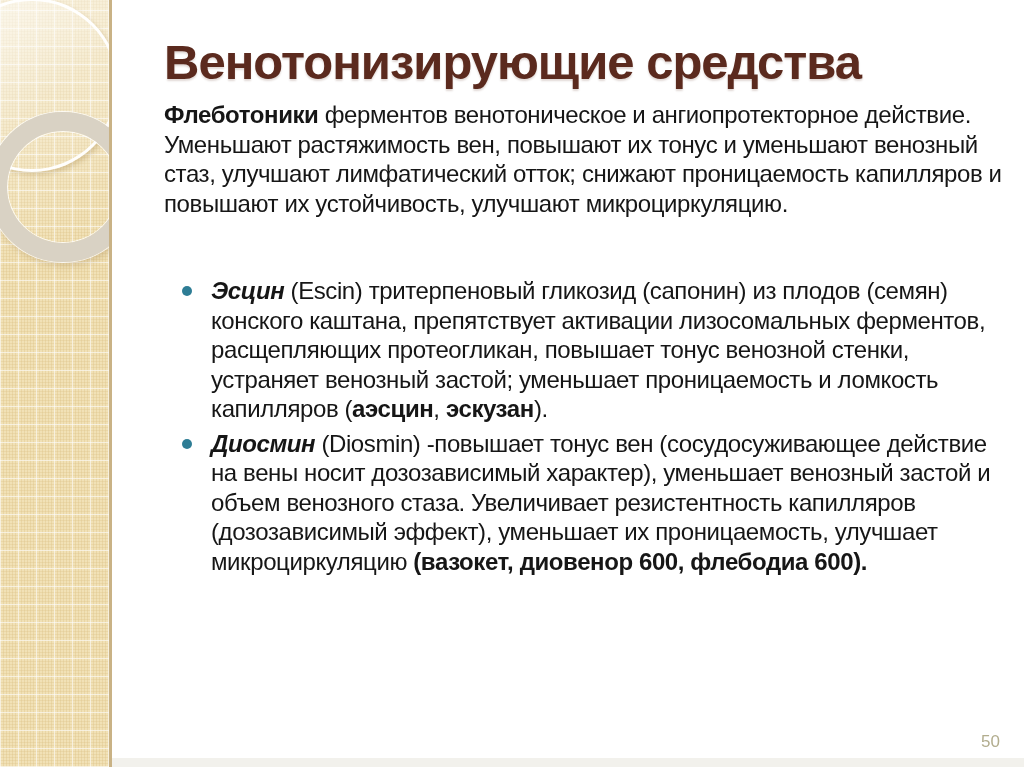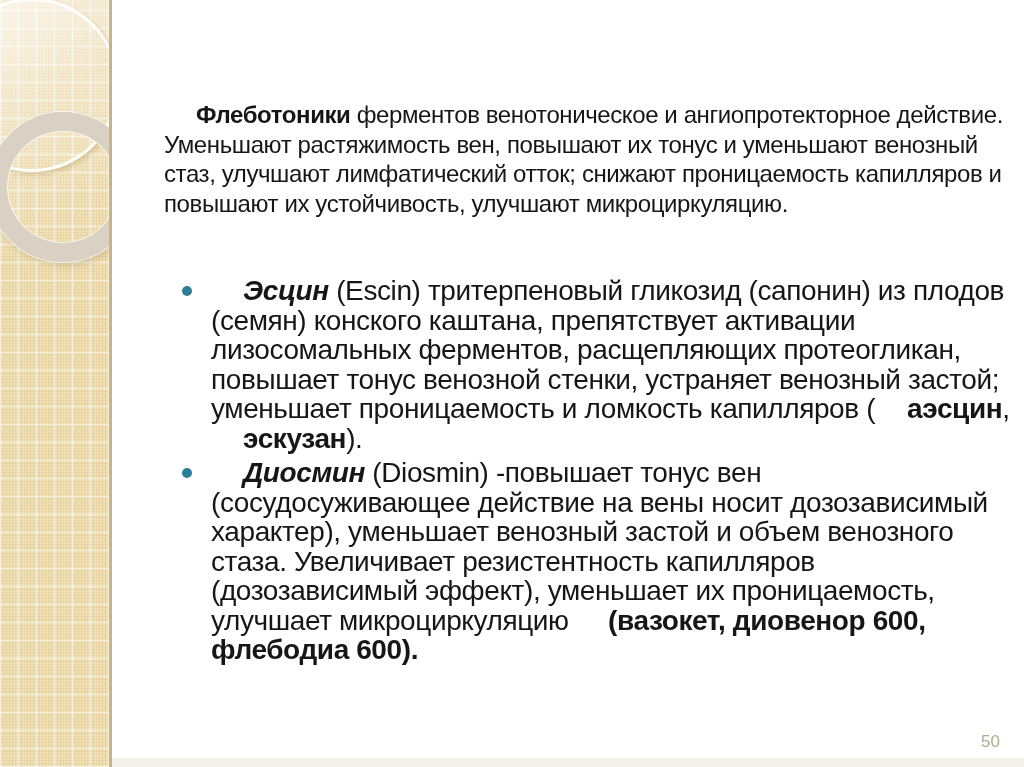--- a/index.html
+++ b/index.html
@@ -44,47 +44,48 @@
     white-space:nowrap;
   }
   .intro{
     position:absolute;left:164px;top:100px;width:848px;margin:0;
     font-size:24px;line-height:29.5px;letter-spacing:-0.4px;
     color:var(--body_text,#161616);
   }
   .bullets{position:absolute;left:180px;top:276px;width:832px;margin:0;padding:0;list-style:none;}
   .bullets li{
     position:relative;padding-left:31px;margin:0 0 5px 0;
-    font-size:28px;line-height:29.5px;letter-spacing:-0.4px;
+    font-size:24px;line-height:29.5px;letter-spacing:-0.4px;
     color:var(--body_text,#161616);
   }
   .dot{
     position:absolute;left:2px;top:10px;width:10px;height:10px;border-radius:50%;
     background:var(--bullet_dot,#2e7d95);
   }
-  .b{font-weight:700;margin-left:32px;}
+  .b{font-weight:700;}
   .i{font-style:italic;}
   .pagenum{
     position:absolute;right:24px;bottom:15px;
     font-size:17px;color:var(--page_number,#b2ad8e);
   }
 </style>
 </head>
 <body>
 
 <div class="slide">
 
   <div class="strip">
     <div class="sheen"></div>
     <div class="circle-thin"></div>
     <div class="circle-ring"></div>
   </div>
 
   <div class="bottom-band"></div>
 
+  <h1 class="title">Венотонизирующие средства</h1>
 
   <p class="intro"><span class="b">Флеботоники</span><span> ферментов венотоническое и ангиопротекторное действие. Уменьшают растяжимость вен, повышают их тонус и уменьшают венозный стаз, улучшают лимфатический отток; снижают проницаемость капилляров и повышают их устойчивость, улучшают микроциркуляцию.</span></p>
 
   <ul class="bullets">
     <li>
       <span class="dot"></span>
       <span><span class="b i">Эсцин</span><span> (Escin) тритерпеновый гликозид (сапонин) из плодов (семян) конского каштана, препятствует активации лизосомальных ферментов, расщепляющих протеогликан, повышает тонус венозной стенки, устраняет венозный застой; уменьшает проницаемость и ломкость капилляров (</span><span class="b">аэсцин</span><span>, </span><span class="b">эскузан</span><span>).</span></span>
     </li>
     <li>
       <span class="dot"></span>

